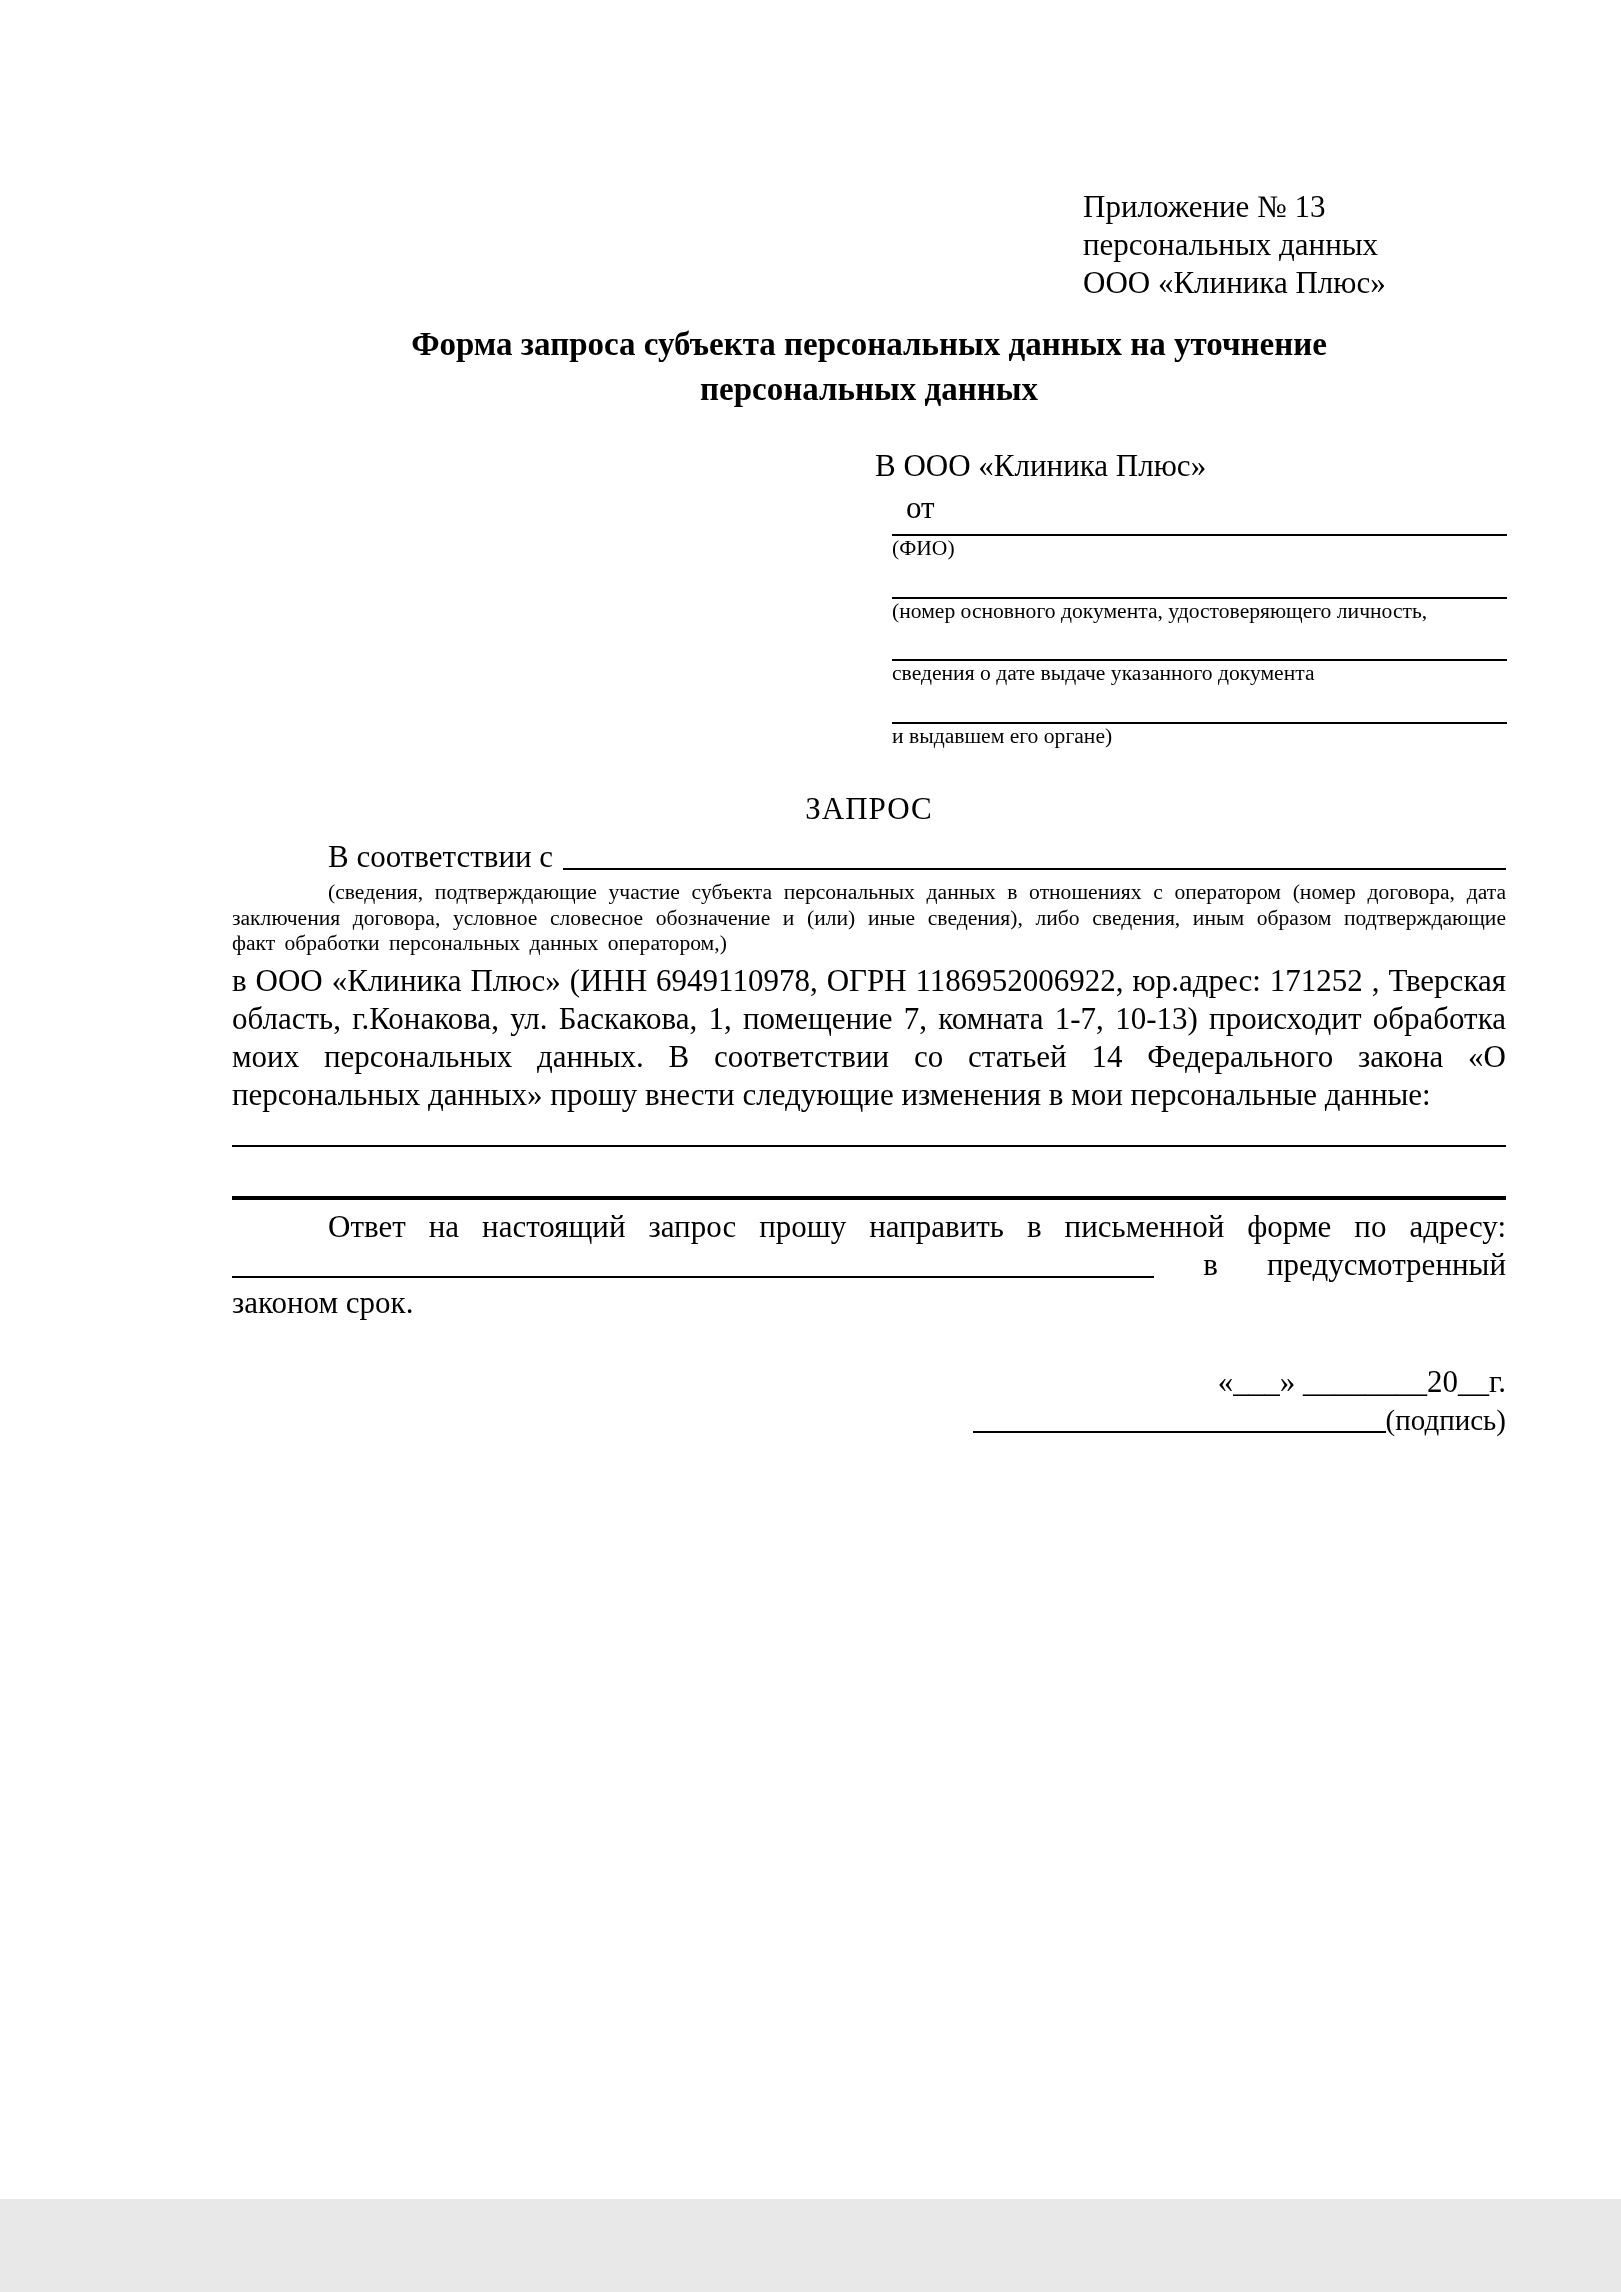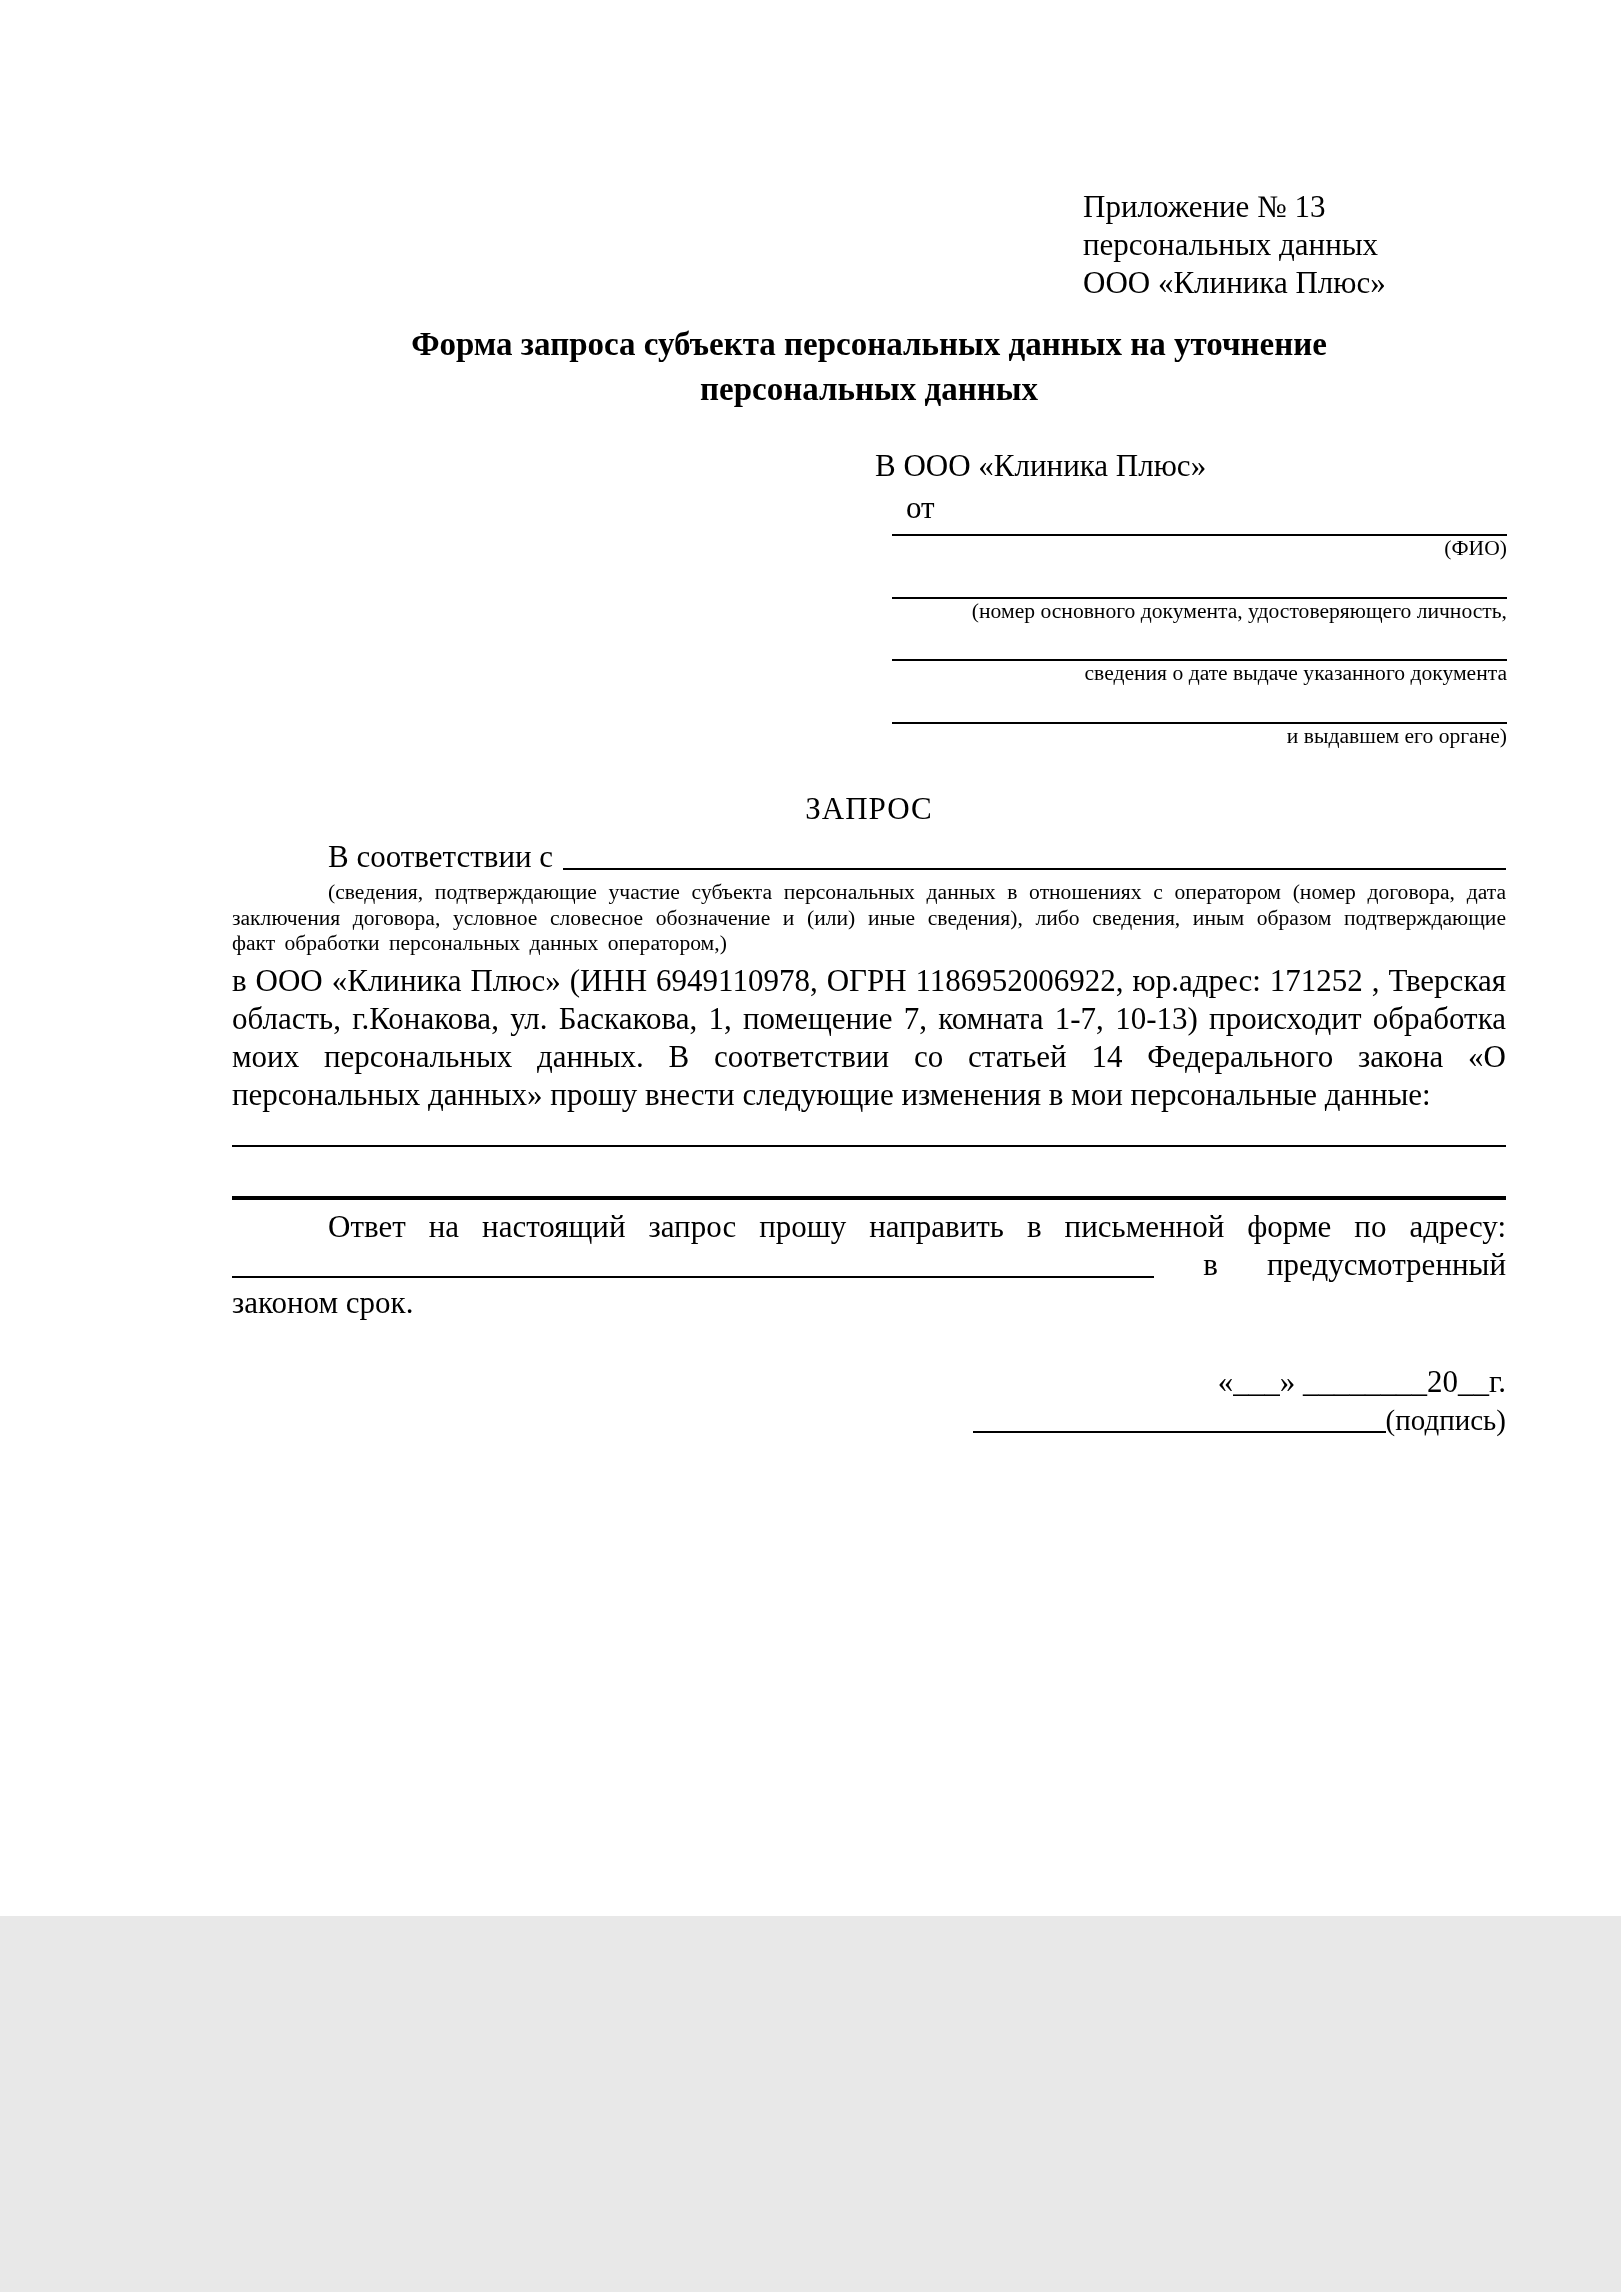--- a/index.html
+++ b/index.html
@@ -1,18 +1,18 @@
 <!DOCTYPE html>
 <html><head>
 <meta charset="utf-8">
 <style>
   html,body{margin:0;padding:0;background:#e8e8e8;}
   .page{
     position:relative;
-    width:1621px;height:1916px;
+    width:1621px;height:2199px;
     background:#ffffff;
     font-family:"Liberation Serif","DejaVu Serif",serif;
     color:#000;
     margin:0 auto;
     overflow:hidden;
   }
   .content{
     position:absolute;
     left:232px;top:188px;
     width:1274px;
@@ -27,21 +27,21 @@
     font-weight:bold;
     font-size:33px;
     line-height:45px;
   }
   .addr{margin-top:35px;}
   .addr-org{margin-left:643px;white-space:nowrap;}
   .addr-from{margin-left:674px;margin-top:4px;}
   .fields{margin-left:660px;width:615px;margin-top:7.8px;}
   .field-line{height:0;border-top:2.9px solid #000;}
   .field-caption{
-    text-align:right;
+    text-align:left;
     font-size:21.6px;
     line-height:25.5px;
     margin-bottom:35px;
   }
   .req-heading{
     margin-top:41px;
     text-align:center;
     letter-spacing:1px;
   }
   .acc-row{display:flex;margin-top:9.8px;}

